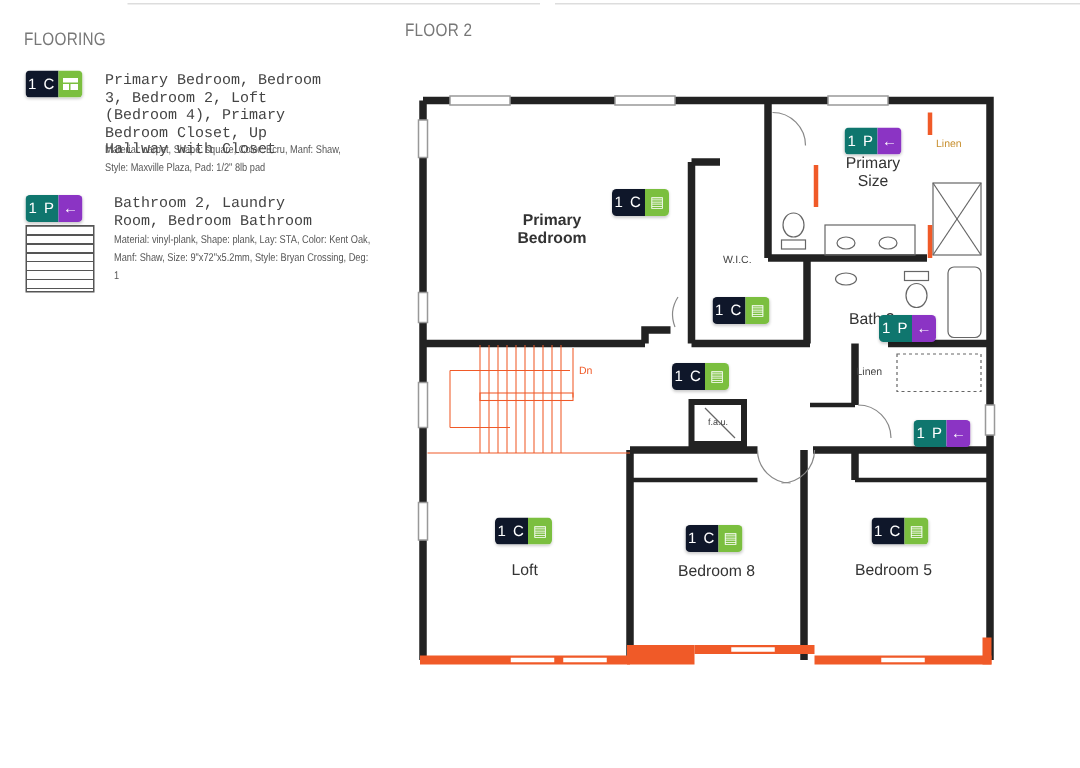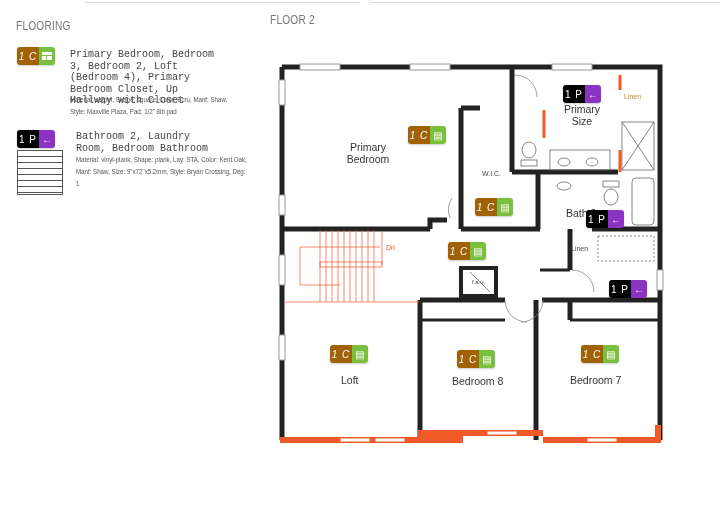--- a/index.html
+++ b/index.html
@@ -2,23 +2,23 @@
 <html><head>
 <meta charset="utf-8">
 <style>
   * { box-sizing: border-box; margin: 0; padding: 0; }
   body { width: 720px; height: 512px; background: #fff; position: relative; overflow: hidden; font-family: "Liberation Sans", sans-serif; }
   .topline { position: absolute; top: 2px; height: 1px; background: #ddd; }
   .section-title { position: absolute; font-family: "Liberation Sans Narrow", "Liberation Sans", sans-serif; font-size: 12px; color: #777; letter-spacing: 0.2px; transform: scaleX(0.85); transform-origin: left; }
   .badge { position: absolute; display: flex; height: 18px; border-radius: 3px; overflow: hidden; font-size: 10px; color: #fff; box-shadow: 0 1px 2px rgba(0,0,0,0.2); }
   .badge .code { display: flex; align-items: center; justify-content: center; width: 22px; letter-spacing: 1px; }
   .badge .ico { display: flex; align-items: center; justify-content: center; width: 16px; }
-  .badge.c .code { background: #a16207; font-style: italic; }
+  .badge.c .code { background: #0f172a; }
   .badge.c .ico { background: #7bbf3f; }
-  .badge.p .code { background: #000000; }
+  .badge.p .code { background: #0f766e; }
   .badge.p .ico { background: #8b34c4; }
   .legend-text { position: absolute; font-size: 10px; color: #444; line-height: 11.5px; font-family: Liberation Mono, monospace; }
   .legend-sub { position: absolute; font-size: 7.5px; color: #555; line-height: 12px; transform: scaleX(0.82); transform-origin: left; width: 210px; }
   .room-label { position: absolute; font-size: 10.5px; color: #333; text-align: center; line-height: 12px; }
   .small-label { position: absolute; font-size: 7px; color: #444; }
 </style>
 </head>
 <body>
 
 <div class="topline" style="left:85px; width:275px;"></div>
@@ -142,30 +142,30 @@
     <rect x="598" y="236" width="56" height="25" stroke-dasharray="2,2"></rect>
     <line x1="470" y1="272" x2="490" y2="292"></line>
   </g>
   <g stroke="#f05a28" stroke-width="3">
     <line x1="544" y1="110" x2="544" y2="138"></line>
     <line x1="620" y1="75" x2="620" y2="90"></line>
     <line x1="620" y1="150" x2="620" y2="172"></line>
   </g>
 </svg>
 
-<div class="room-label" style="left:338px; top:141px; width:60px;">Primary Bedroom</div>
+<div class="room-label" style="left:338px; top:141px; width:60px;font-weight:bold;">Primary Bedroom</div>
 <div class="room-label" style="left:558px; top:103px; width:48px;">Primary Size</div>
 <div class="small-label" style="left:482px; top:170px;">W.I.C.</div>
 <div class="room-label" style="left:566px; top:207px;">Bath 2</div>
 <div class="small-label" style="left:624px; top:93px; color:#c89030;">Linen</div>
 <div class="small-label" style="left:571px; top:245px;">Linen</div>
 <div class="room-label" style="left:612px; top:289px;">Lau</div>
 <div class="room-label" style="left:341px; top:374px;">Loft</div>
 <div class="room-label" style="left:452px; top:375px;">Bedroom 8</div>
-<div class="room-label" style="left:570px; top:374px;">Bedroom 7</div>
+<div class="room-label" style="left:570px; top:374px;">Bedroom 5</div>
 <div class="small-label" style="left:472px; top:279px; font-size:6px;">f.a.u.</div>
 <div class="small-label" style="left:386px; top:244px; color:#f05a28;">Dn</div>
 
 <div class="badge c" style="left:408px; top:126px;">
     <span class="code">1 C</span>
     <span class="ico">▤</span>
   </div>
 <div class="badge p" style="left:563px; top:85px;">
     <span class="code">1 P</span>
     <span class="ico">←</span>

